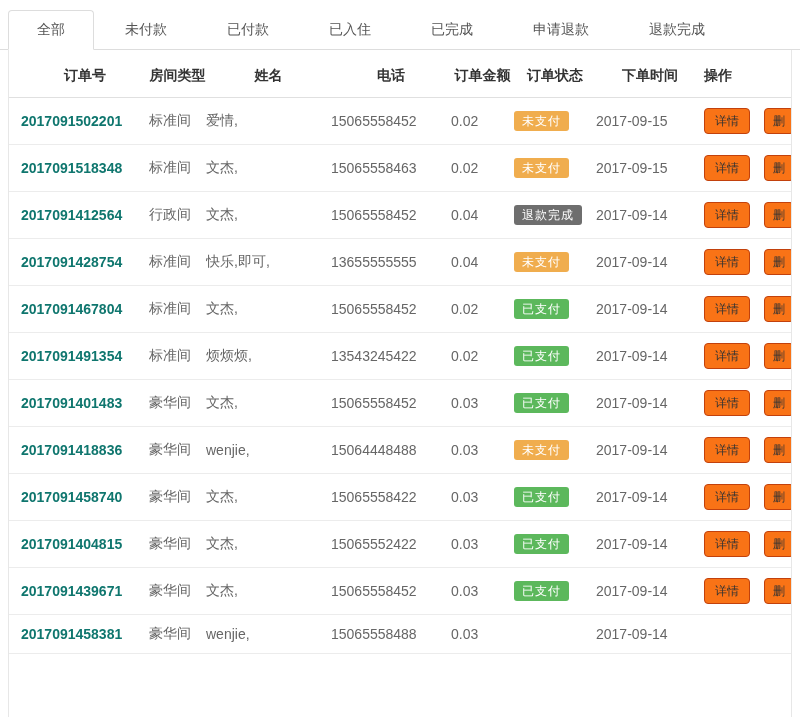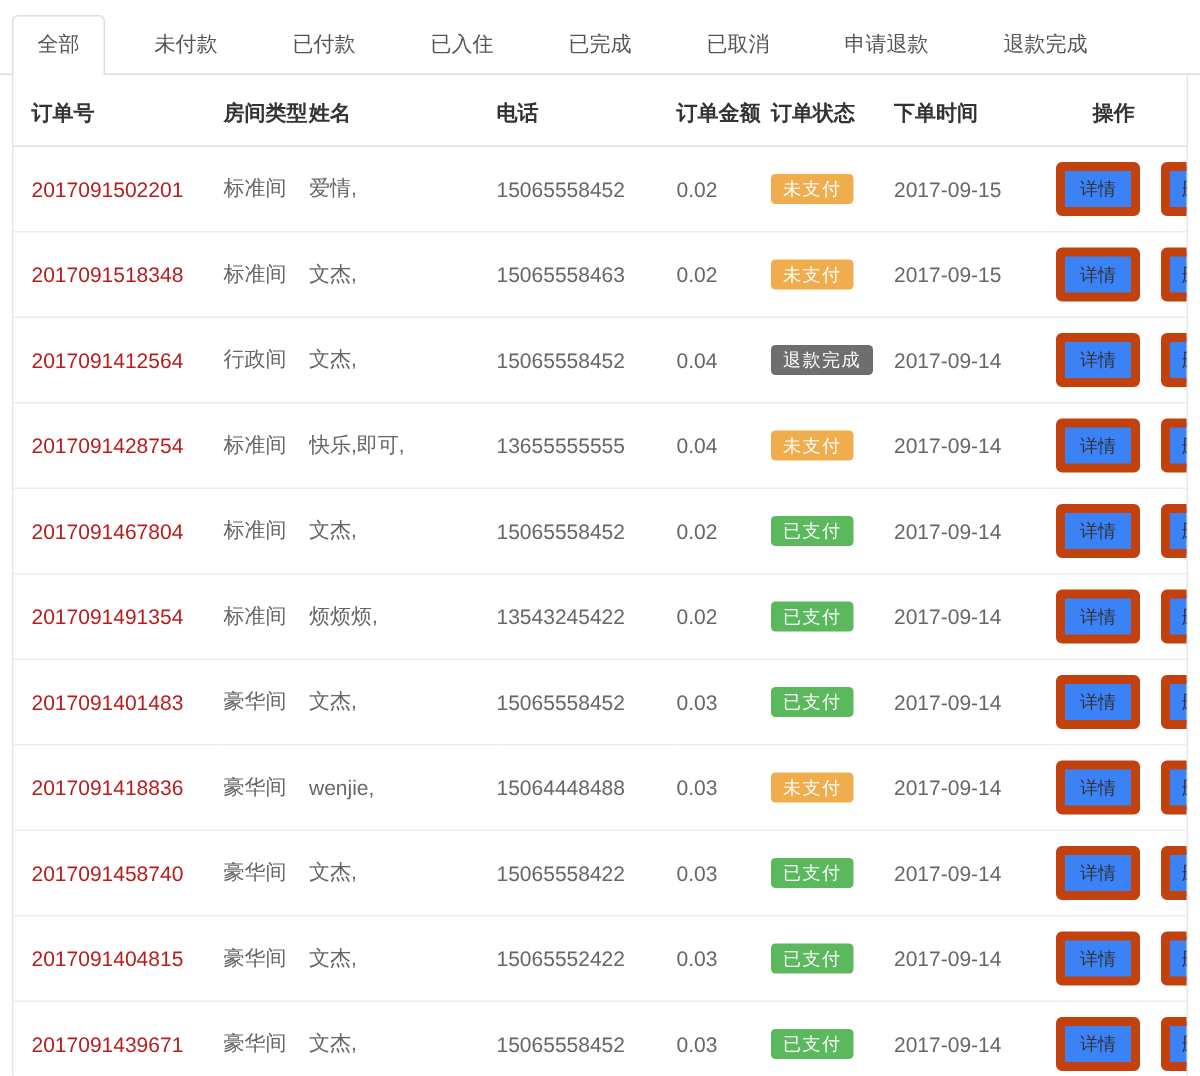--- a/index.html
+++ b/index.html
@@ -1,57 +1,56 @@
 <!DOCTYPE html>
 <html><head>
 <meta charset="utf-8">
 <style>
   * { box-sizing: border-box; margin: 0; padding: 0; }
   html, body { width: 800px; background: #fff; font-family: "Liberation Sans", "DejaVu Sans", sans-serif; }
   body { height: 717px; overflow: hidden; }
 
   
   .tabbar { display: flex; align-items: flex-end; padding: 10px 0 0 8px; border-bottom: 1px solid #ddd; }
-  .tab { padding: 10px 16px; font-size: 14px; color: #555; cursor: pointer;
-         border: 1px solid transparent; margin-bottom: -1px; margin-right: 16px; white-space: nowrap; }
+  .tab { padding: 10px 28px; font-size: 14px; color: #555; cursor: pointer;
+         border: 1px solid transparent; margin-bottom: -1px; margin-right: 2px; white-space: nowrap; }
   .tab.active { background: #fff; border: 1px solid #ddd; border-bottom-color: #fff;
                 border-radius: 4px 4px 0 0; }
 
   
   .panel { margin: 0 8px; border-left: 1px solid #e7e7e7; border-right: 1px solid #e7e7e7; min-height: 668px; }
 
   table { width: 100%; border-collapse: collapse; table-layout: fixed; }
-  th { text-align: left; font-size: 14px; font-weight: bold; color: #333;
+  th { text-align: center; font-size: 14px; font-weight: bold; color: #333;
        padding: 17px 0 12px 0; border-bottom: 1px solid #e0e0e0; }
   th:first-child { padding-left: 12px; }
-  th.right, td.right { text-align: center; padding-right: 10px; }
+  th.right, td.right { text-align: left; padding-right: 10px; }
   td { font-size: 14px; color: #666; padding: 10px 0; border-bottom: 1px solid #ececec;
        white-space: nowrap; overflow: hidden; }
-  td:first-child { padding-left: 12px; color: #b91c1c; }
+  td:first-child { padding-left: 12px; color: #0f766e; font-weight: bold; }
   tr:last-child td { border-bottom: 1px solid #ececec; }
 
   .badge { display: inline-block; font-size: 12px; font-weight: normal; color: #fff;
            padding: 4px 8px; border-radius: 3px; line-height: 1; letter-spacing: 1px; }
 
-  .btn { display: inline-block; font-size: 12px; color: #333; background: #3b82f6;
-         border: 6px solid #c2410c; border-radius: 4px; padding: 6px 10px; cursor: pointer;
+  .btn { display: inline-block; font-size: 12px; color: #333; background: #f97316;
+         border: 1px solid #c2410c; border-radius: 4px; padding: 6px 10px; cursor: pointer;
          line-height: 1; }
   .btn + .btn { margin-left: 10px; }
   .btn-del { padding: 6px 8px; }
 </style>
 </head>
 <body>
 
 <nav class="tabbar" id="tabbar">
     <div class="tab active">全部</div>
     <div class="tab">未付款</div>
     <div class="tab">已付款</div>
     <div class="tab">已入住</div>
     <div class="tab">已完成</div>
-    <div class="tab">已取消</div>
     <div class="tab">申请退款</div>
     <div class="tab">退款完成</div>
   </nav>
 
 <div class="panel">
   <table>
     <colgroup>
       <col style="width:140px">
         <col style="width:57px">
         <col style="width:125px">

